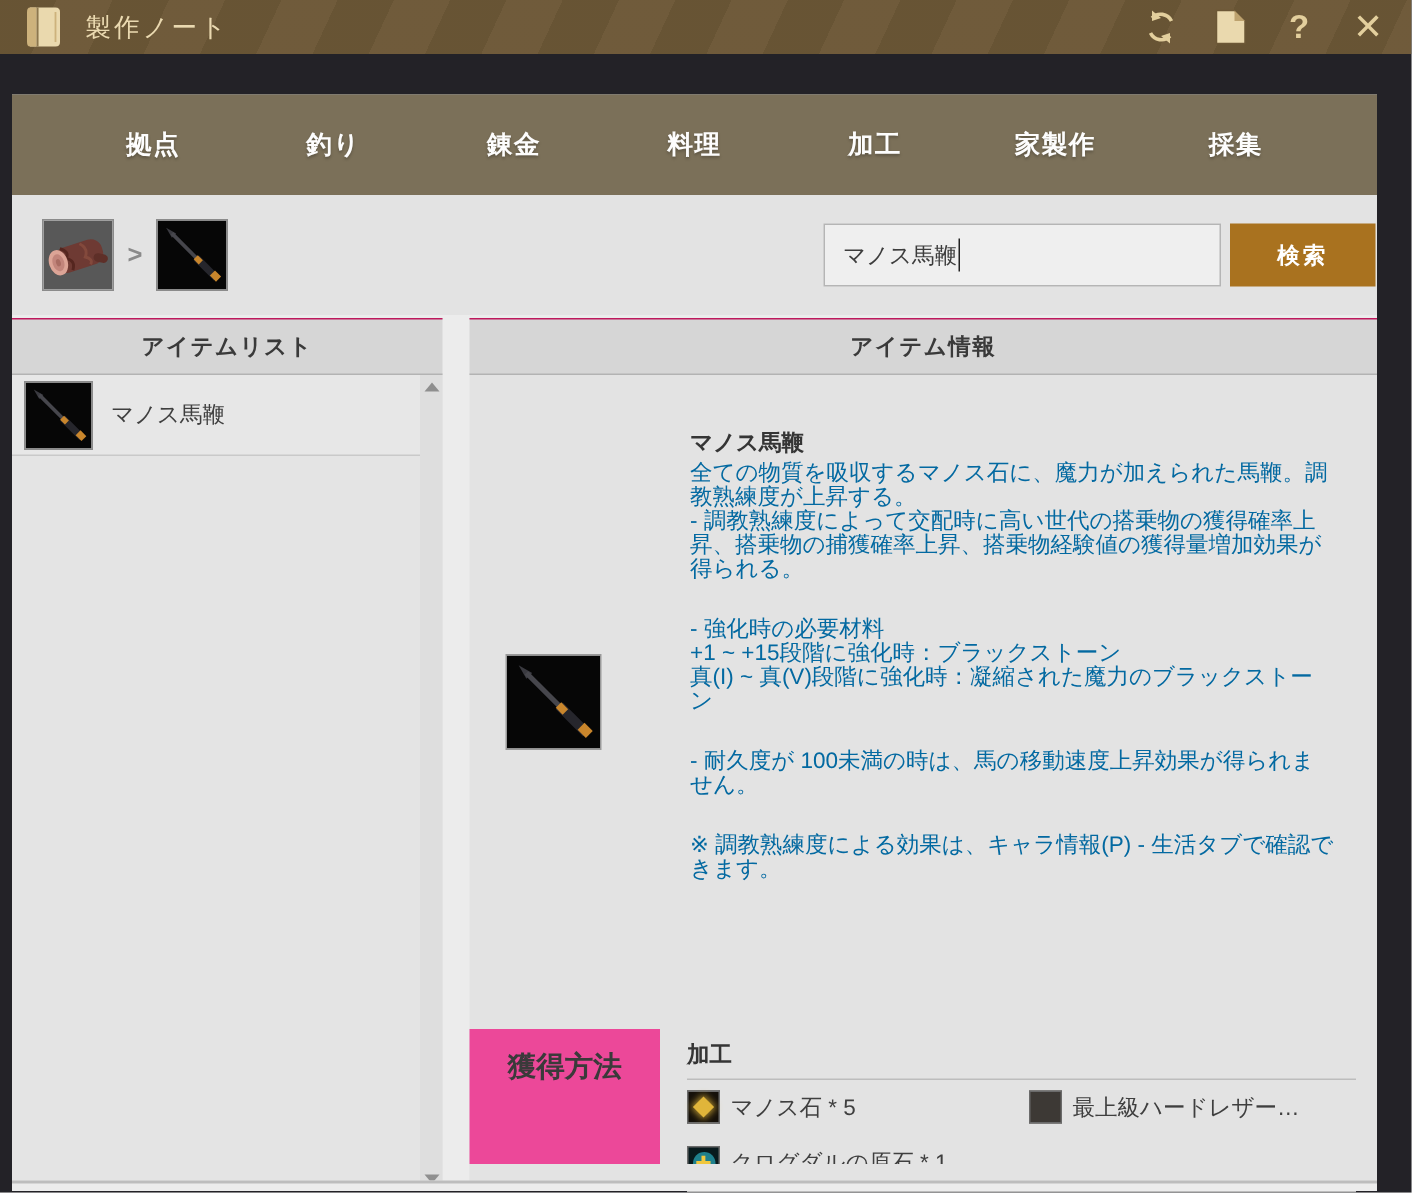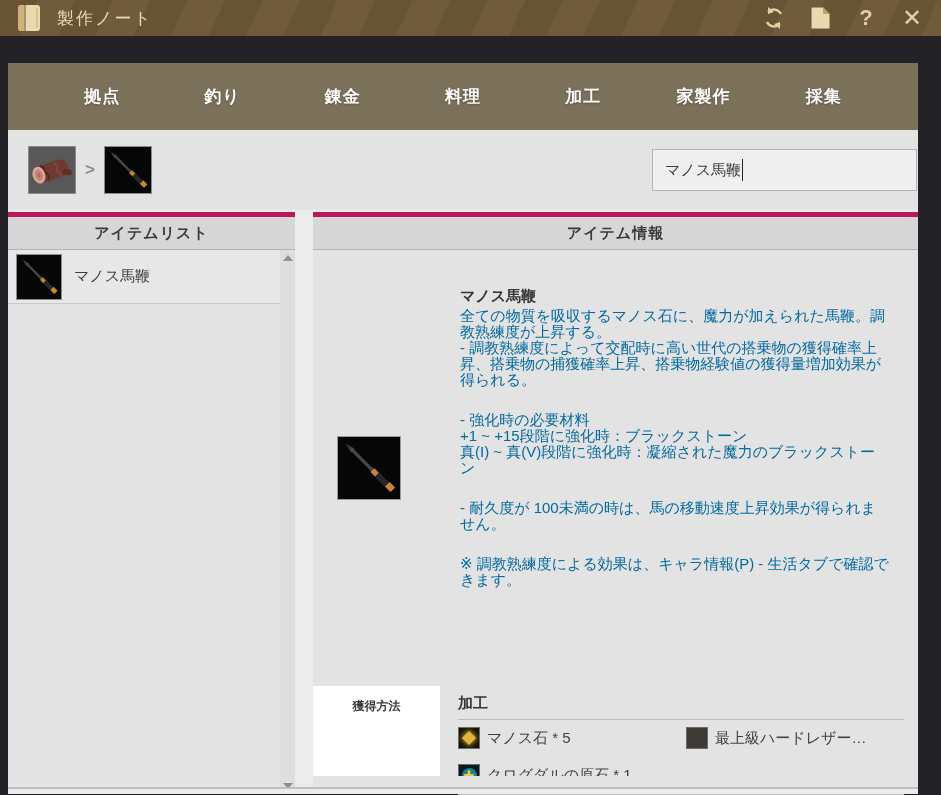--- a/index.html
+++ b/index.html
@@ -61,21 +61,21 @@
   .caret { display:inline-block; width:1px; height:22px; background:#222; margin-left:1px; }
   .searchbtn {
     width: 97px; height: 42px; background: #a9721f; border: none; color: #fff;
     font-size: 15px; font-weight: bold; letter-spacing: 2px; cursor: pointer;
     font-family: inherit;
   }
 
   
   .headers { display: flex; gap: 18px; flex: none; margin-top: 2px; }
   .phead {
-    height: 38px; background: #d6d6d6; border-top: 5px solid #be185d; border-bottom: 1px solid #b3b3b3;
+    height: 38px; background: #d6d6d6; border-top: 1px solid #be185d; border-bottom: 1px solid #b3b3b3;
     display: flex; align-items: center; justify-content: center;
     font-size: 15px; font-weight: bold; color: #3a3a3a; letter-spacing: 1px;
   }
   .phead.left { width: 287px; flex: none; }
   .phead.right { flex: 1; }
 
   
   .main { flex: 1; display: flex; gap: 18px; min-height: 0; }
   .listpanel { width: 287px; flex: none; background: #e4e4e4; position: relative; }
   .listbody { position: absolute; inset: 0 15px 0 0; }
@@ -100,22 +100,22 @@
   .descwrap { height: 436px; flex: none; display: flex; }
   .icon-col { width: 147px; flex: none; display: flex; align-items: center; }
   .item-img { width: 64px; height: 64px; margin-left: 24px; border: 1px solid #9a9a9a; display:block; }
   .text-col { flex: 1; padding: 34px 28px 0 0; }
   .item-name { font-size: 15px; font-weight: bold; color: #353535; line-height: 24px; }
   .para { font-size: 15px; color: #0369a1; line-height: 16px; white-space: pre-line; margin-bottom: 24px; }
 
   
   .acq { flex: none; display: flex; height: 90px; }
   .acq-label {
-    width: 127px; flex: none; background: #ffffff; text-align: center;
-    font-size: 12px; font-weight: bold; color: #3a3a3a; padding-top: 12px;
+    width: 127px; flex: none; background: #ec4899; text-align: center;
+    font-size: 19px; font-weight: bold; color: #3a3a3a; padding-top: 12px;
   }
   .acq-body { flex: 1; padding: 8px 14px 0 18px; display: flex; flex-direction: column; }
   .acq-method { font-size: 15px; font-weight: bold; color: #353535; margin-bottom: 6px; }
   .acq-rule { border: none; border-top: 1px solid #bdbdbd; margin: 0 0 7px 0; }
   .mat-grid { display: grid; grid-template-columns: 228px 1fr; row-gap: 15px; }
   .mat { display: flex; align-items: center; gap: 7px; cursor: pointer; }
   .mat .mic { width: 22px; height: 22px; flex: none; border: 1px solid #6b6b6b;
               display: flex; align-items: center; justify-content: center; }
   .mat .mtx { font-size: 15px; color: #3f3f3f; white-space: nowrap; }
   .mic.manos { background: #15100a; }
@@ -201,20 +201,21 @@
         <line x1="27" y1="26" x2="41" y2="40" stroke="#26262c" stroke-width="5"></line>
         <rect x="26" y="25" width="5" height="4" fill="#c9862c" transform="rotate(45 28 27)"></rect>
         <rect x="37" y="36" width="6" height="5" fill="#c9862c" transform="rotate(45 40 39)"></rect>
       </svg>
     </div>
     <div class="searchwrap">
       <div class="searchbox">
         <span>マノス馬鞭</span>
         <span class="caret"></span>
       </div>
+      <button class="searchbtn">検索</button>
     </div>
   </div>
 
   <div class="headers">
     <div class="phead left">アイテムリスト</div>
     <div class="phead right">アイテム情報</div>
   </div>
 
   <div class="main">
 

